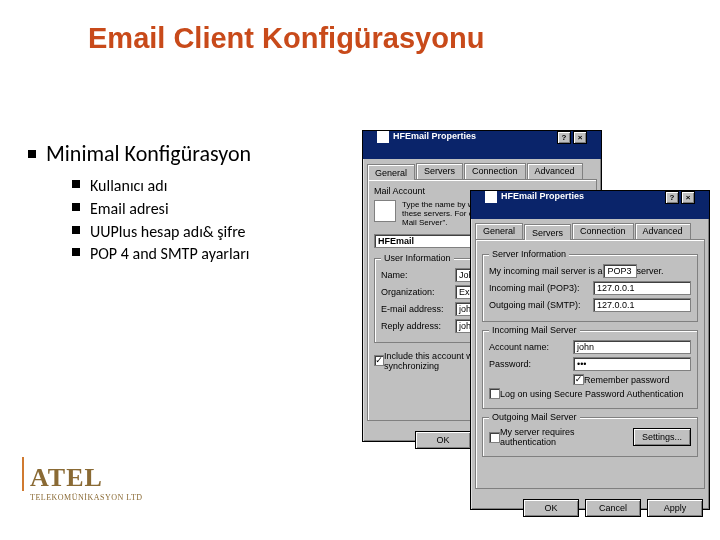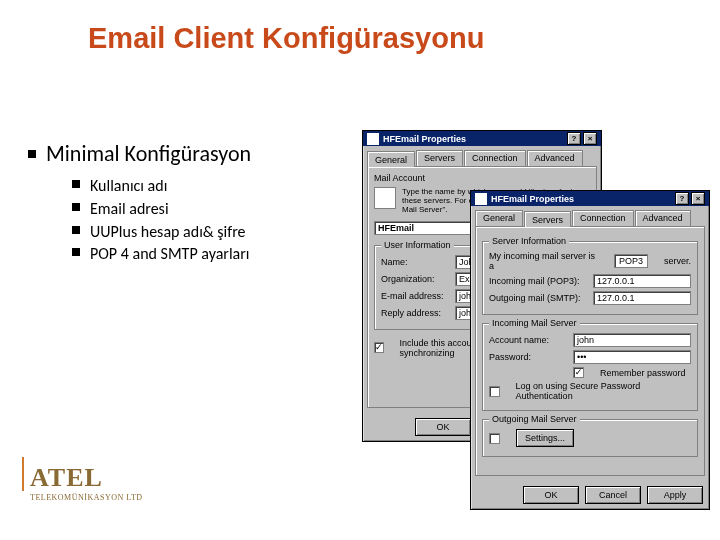--- a/index.html
+++ b/index.html
@@ -51,44 +51,43 @@
   .win {
     position: absolute;
     background: #c0c0c0;
     border: 1px solid #000;
     box-shadow: inset 1px 1px #dfdfdf, inset -1px -1px #808080;
     font-family: Tahoma, "MS Sans Serif", Arial, sans-serif;
     font-size: 9px;
     color: #000;
   }
   .titlebar {
-    height: 15px;
+    height: 28px;
     background: linear-gradient(#0a246a, #0a246a);
     color: #fff;
     display: flex;
-    align-items: center;
-    padding: 0 4px;
+    padding: 0 14px;
     font-weight: 700;
     font-size: 9px;
   }
   .titlebar .ticon { width: 12px; height: 12px; background: #fff; margin-right: 4px; display: inline-block; }
   .titlebar .spacer { flex: 1; }
   .tbtn { width: 14px; height: 13px; background: #c0c0c0; border: 1px solid #000; margin-left: 2px; box-shadow: inset 1px 1px #fff, inset -1px -1px #808080; font-size: 8px; line-height: 11px; text-align: center; color: #000; }
   .tabs { display: flex; margin: 4px 4px 0 4px; }
   .tab { padding: 2px 7px; border: 1px solid #808080; border-bottom: none; background: #c0c0c0; margin-right: 1px; font-size: 9px; box-shadow: inset 1px 1px #fff; }
   .tab.active { background: #c0c0c0; position: relative; top: 1px; padding-top: 3px; }
   .pane { margin: 0 4px 4px 4px; border: 1px solid #808080; box-shadow: inset 1px 1px #fff; padding: 6px; background: #c0c0c0; }
   .groupbox { border: 1px solid #808080; box-shadow: inset 1px 1px #fff; padding: 6px 6px 6px 6px; margin-top: 8px; position: relative; }
   .groupbox > .legend { position: absolute; top: -6px; left: 6px; background: #c0c0c0; padding: 0 3px; font-size: 9px; }
   .iconrow { display: flex; gap: 6px; font-size: 8px; line-height: 1.15; color: #000; }
   .iconrow .iconbox { width: 22px; height: 22px; background: #fff; border: 1px solid #808080; flex: 0 0 auto; }
   .formrow { display: flex; align-items: center; gap: 4px; margin: 3px 0; }
   .formrow label { width: 70px; font-size: 9px; }
   .txt { flex: 1; height: 14px; background: #fff; border: 1px solid #808080; box-shadow: inset 1px 1px #404040; font-size: 9px; padding: 0 3px; line-height: 12px; overflow: hidden; white-space: nowrap; }
-  .chkrow { display: flex; align-items: center; gap: 16px; margin: 3px 0; font-size: 9px; }
+  .chkrow { display: flex; align-items: center; gap: 0; margin: 3px 0; font-size: 9px; }
   .chk { width: 11px; height: 11px; background: #fff; border: 1px solid #808080; box-shadow: inset 1px 1px #404040; text-align: center; line-height: 9px; font-size: 9px; }
   .btnrow { display: flex; justify-content: flex-end; gap: 6px; padding: 6px; }
   .btn { min-width: 56px; height: 18px; background: #c0c0c0; border: 1px solid #000; box-shadow: inset 1px 1px #fff, inset -1px -1px #808080; font-size: 9px; text-align: center; line-height: 16px; padding: 0 8px; }
 
   
   #win1 { top: 130px; left: 362px; width: 240px; height: 312px; }
   #win2 { top: 190px; left: 470px; width: 240px; height: 320px; z-index: 2; }
 </style>
 </head>
 <body>
@@ -217,20 +216,21 @@
       <div class="chkrow">
         <span class="chk"></span>
         <span>Log on using Secure Password Authentication</span>
       </div>
     </div>
 
     <div class="groupbox">
       <span class="legend">Outgoing Mail Server</span>
       <div class="chkrow">
         <span class="chk"></span>
+        <span style="flex:1;">My server requires authentication</span>
         <span class="btn" style="min-width:50px;">Settings...</span>
       </div>
     </div>
   </div>
   <div class="btnrow">
     <div class="btn">OK</div>
     <div class="btn">Cancel</div>
     <div class="btn">Apply</div>
   </div>
 </div>

